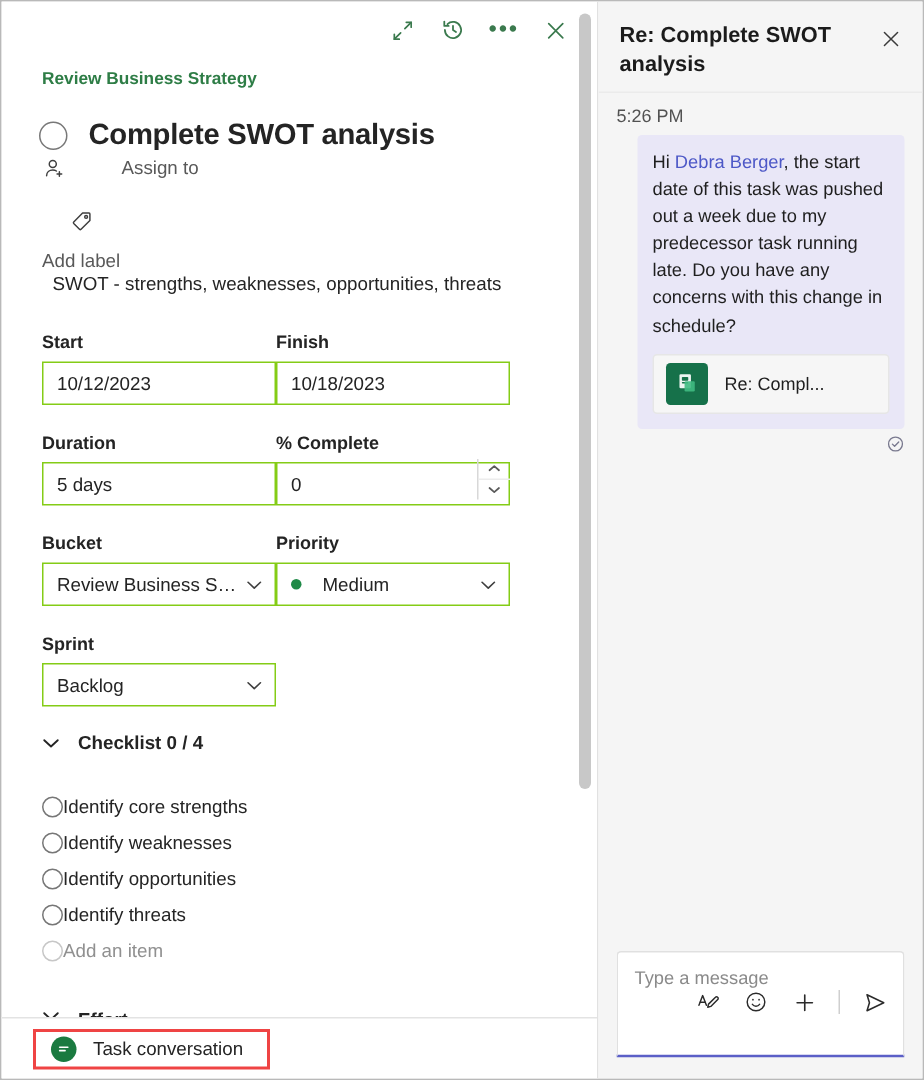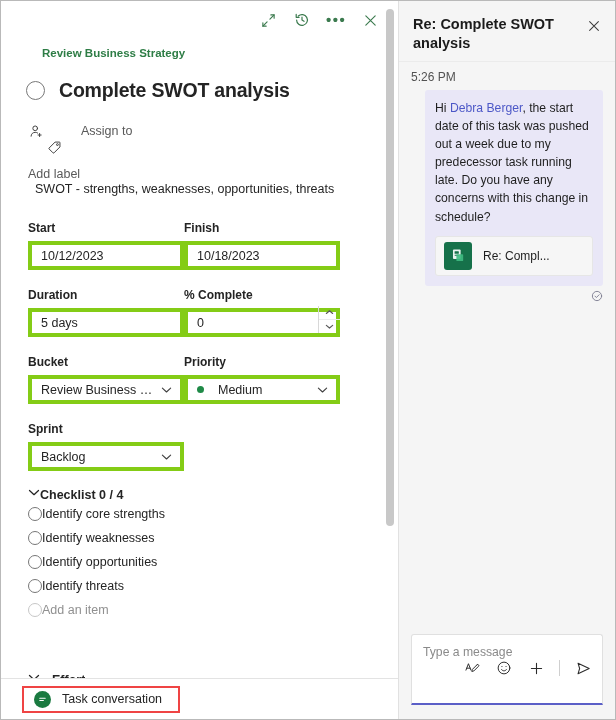--- a/index.html
+++ b/index.html
@@ -54,21 +54,21 @@
   .dots {
     letter-spacing: 1.5px;
     font-size: 15px;
     line-height: 10px;
     color: #3b7a4e;
     font-weight: 700;
   }
 
   .breadcrumb {
     position: absolute;
-    top: 46px; left: 41px;
+    top: 46px; left: 27px;
     font-size: 11.5px;
     color: #2e7d46;
     font-weight: 600;
     cursor: pointer;
   }
 
   .title-row {
     position: absolute;
     top: 78px; left: 25px;
     display: flex;
@@ -93,21 +93,21 @@
   .meta-row {
     position: absolute;
     left: 27px;
     display: flex;
     align-items: center;
     gap: 12px;
     color: #595959;
     font-size: 12.5px;
     cursor: pointer;
   }
-  .meta-row.assign { top: 122px; gap: 37px; }
+  .meta-row.assign { top: 103px; gap: 37px; }
   .meta-row.label  { top: 138px; flex-direction: column; }
   .meta-row .mi { width: 16px; height: 16px; display: flex; align-items: center; justify-content: center; color: #3f3f3f; flex: none;}
 
   .note {
     position: absolute;
     top: 180px; left: 34px; right: 30px;
     font-size: 12.5px;
     color: #242424;
     line-height: 1.35;
   }
@@ -122,21 +122,21 @@
   .fcell { width: 156px; }
   .flabel {
     font-size: 12px;
     font-weight: 700;
     color: #242424;
     margin-bottom: 6px;
     display: block;
   }
   .finput {
     width: 156px; height: 29px;
-    border: 4px solid #84cc16;
+    border: 1px solid #84cc16;
     background: #fff;
     display: flex;
     align-items: center;
     padding: 0 9px;
     font-size: 12.5px;
     color: #242424;
     cursor: text;
   }
   .finput.select { cursor: pointer; justify-content: space-between; padding-right: 8px; }
   .sel-text { overflow: hidden; white-space: nowrap; text-overflow: ellipsis; }
@@ -162,24 +162,24 @@
     flex: none;
     margin-right: 14px;
   }
 
   
   .checklist {
     position: absolute;
     top: 487px; left: 27px; right: 24px;
   }
   .cl-head {
-    display: flex; 
+    display: flex; align-items: center; gap: 12px;
     font-size: 12.5px; font-weight: 700; color: #242424;
     cursor: pointer;
-    margin-bottom: 0;
+    margin-bottom: 24px;
   }
   .cl-item {
     display: flex; align-items: center; gap: 0;
     height: 24px;
     font-size: 12.5px;
     color: #242424;
     cursor: pointer;
   }
   .cl-dot {
     width: 14px; height: 14px; border-radius: 50%;

